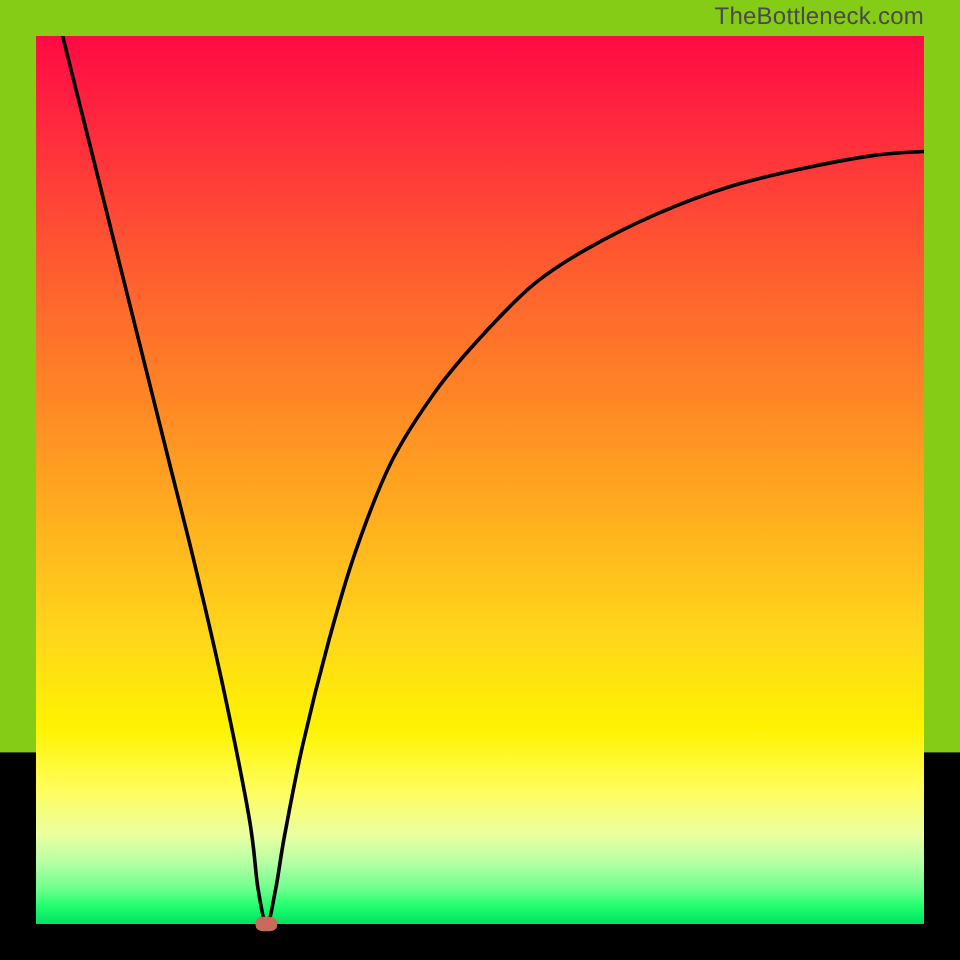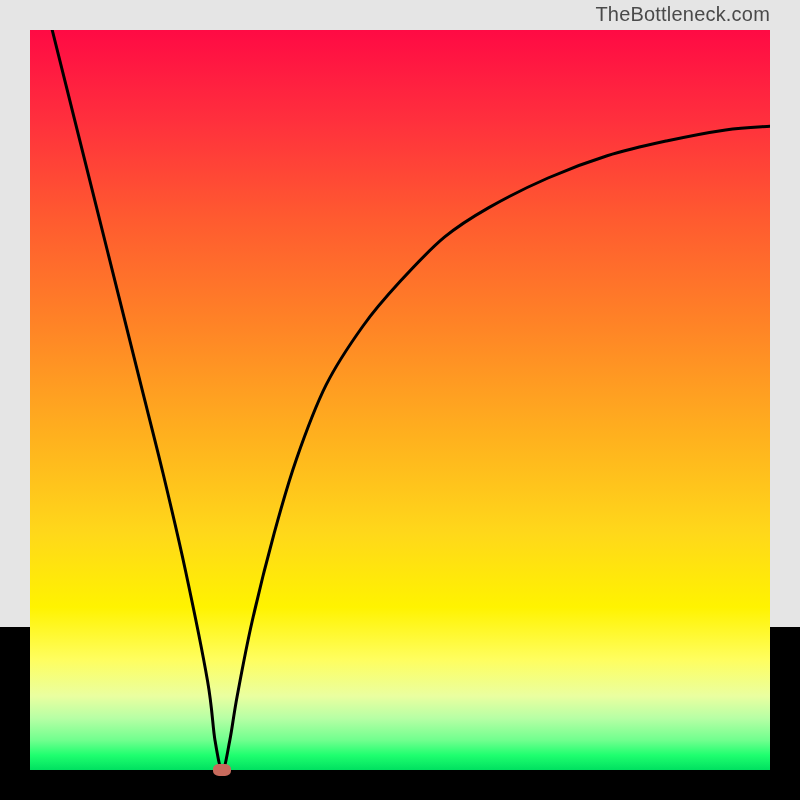--- a/index.html
+++ b/index.html
@@ -8,21 +8,21 @@
     width: 800px;
     height: 800px;
     background: #000;
     overflow: hidden;
     font-family: Arial, Helvetica, sans-serif;
   }
   .frame {
     position: relative;
     width: 800px;
     height: 627px;
-    background: #e5e5e5;
+    background: #84cc16;
   }
   .plot-area {
     position: absolute;
     left: 30px;
     top: 30px;
     width: 740px;
     height: 740px;
     
     background: linear-gradient(
       to bottom,

